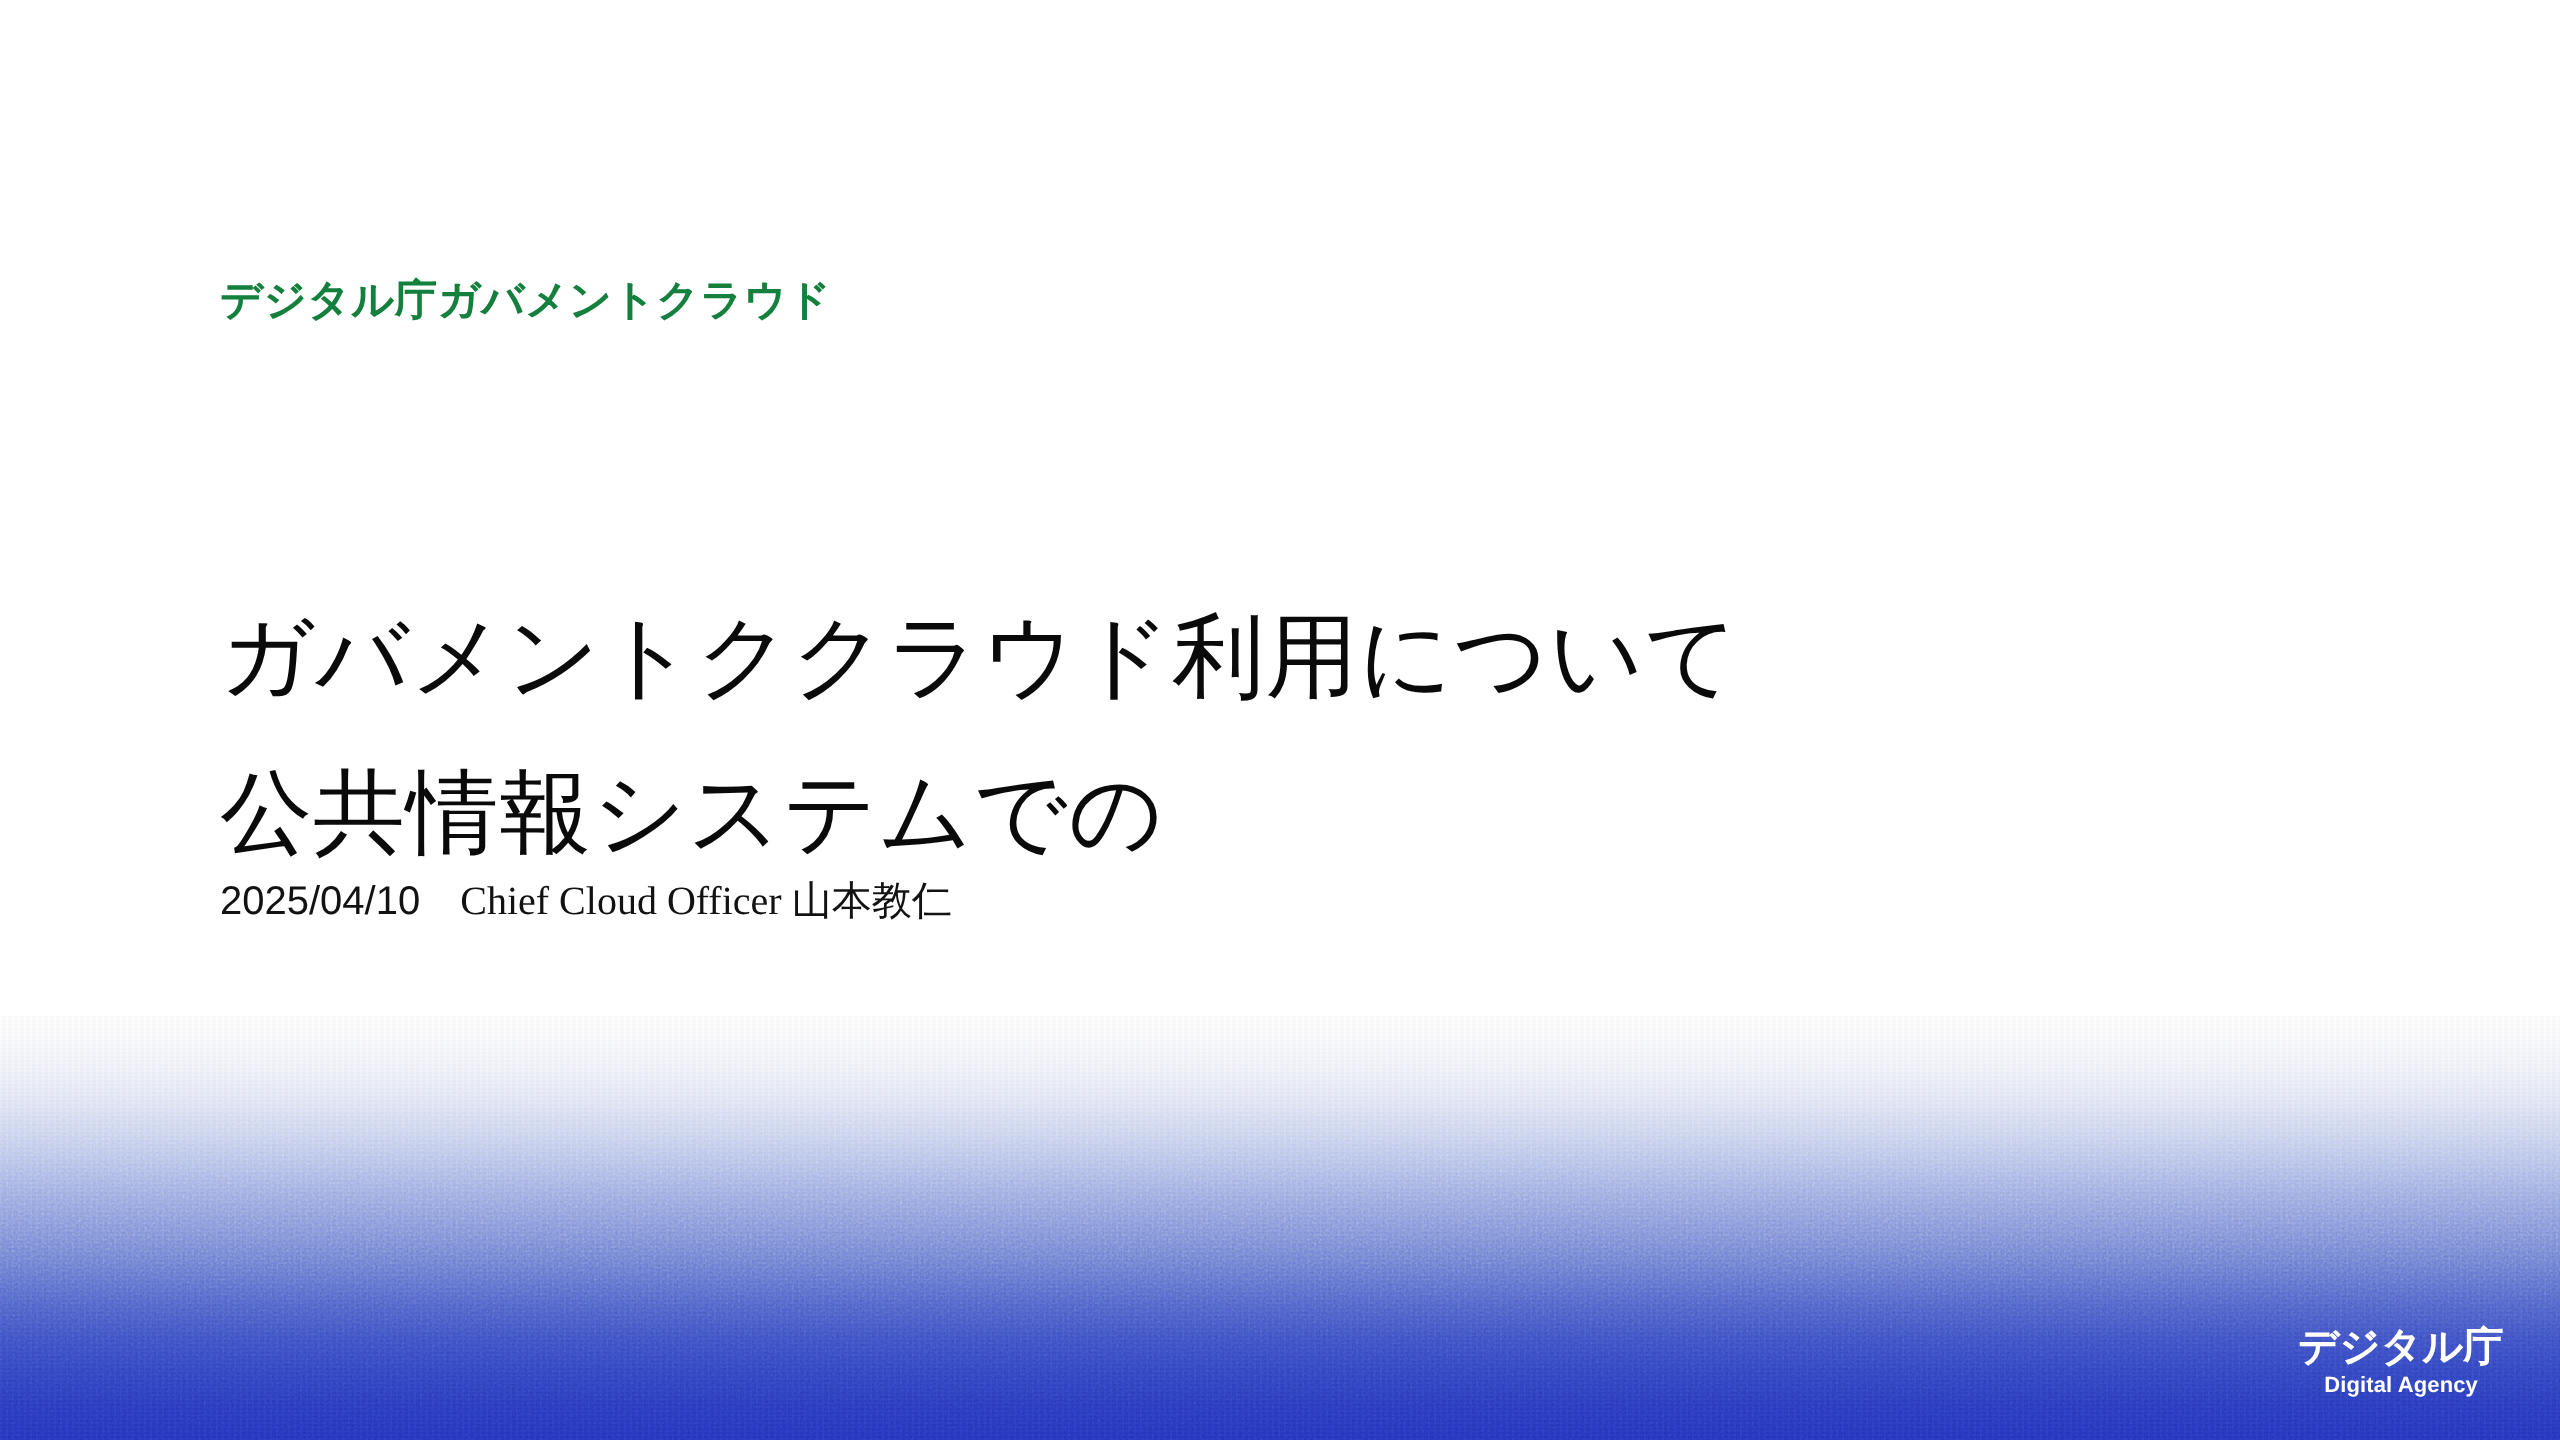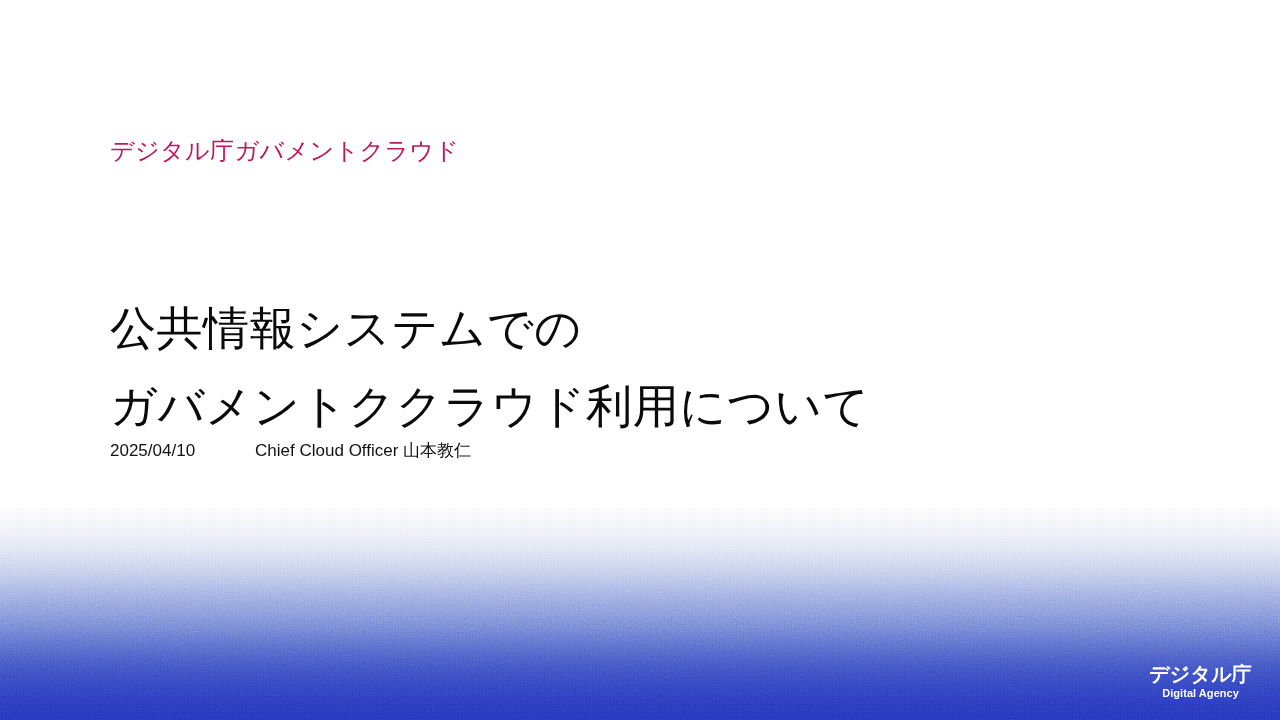--- a/index.html
+++ b/index.html
@@ -90,25 +90,25 @@
     position: absolute;
     left: 110px;
     top: 0;
     width: 1060px;
   }
 
   .eyebrow {
     position: absolute;
     left: 0;
     top: 136px;
-    font-size: 24px;
+    font-size: 21px;
     line-height: 30px;
     letter-spacing: 0.018em;
-    color: #be185d;
-    font-weight: 400;
+    color: #15803d;
+    font-weight: 700;
     white-space: nowrap;
   }
 
   .title {
     position: absolute;
     left: 0;
     top: 258px;
     font-size: 46px;
     line-height: 78px;
     letter-spacing: 0.012em;
@@ -117,30 +117,31 @@
     white-space: nowrap;
   }
   .title-line { display: block; }
 
   .byline {
     position: absolute;
     left: 0;
     top: 438px;
     display: flex;
     align-items: baseline;
-    font-size: 17px;
+    font-size: 20px;
     line-height: 26px;
     color: #121212;
     font-weight: 400;
     white-space: nowrap;
   }
   .byline-date { display: inline-block; }
   .byline-person {
     display: inline-block;
-    margin-left: 60px;
+    margin-left: 20px;
+    font-family: Liberation Serif, serif;
   }
 
   
   .logo {
     position: absolute;
     right: 28px;
     bottom: 20px;
     text-align: center;
     color: #ffffff;
     user-select: none;
@@ -175,22 +176,22 @@
     </filter>
     <rect width="1280" height="212" filter="url(#grain)"></rect>
   </svg>
   <div class="gradient-mottle"></div>
 
   <div class="content">
 
     <div class="eyebrow">デジタル庁ガバメントクラウド</div>
 
     <h1 class="title">
+      <span class="title-line">ガバメントククラウド利用について</span>
       <span class="title-line">公共情報システムでの</span>
-      <span class="title-line">ガバメントククラウド利用について</span>
     </h1>
 
     <div class="byline">
       <span class="byline-date">2025/04/10</span>
       <span class="byline-person">Chief Cloud Officer 山本教仁</span>
     </div>
 
   </div>
 
   <div class="logo">

